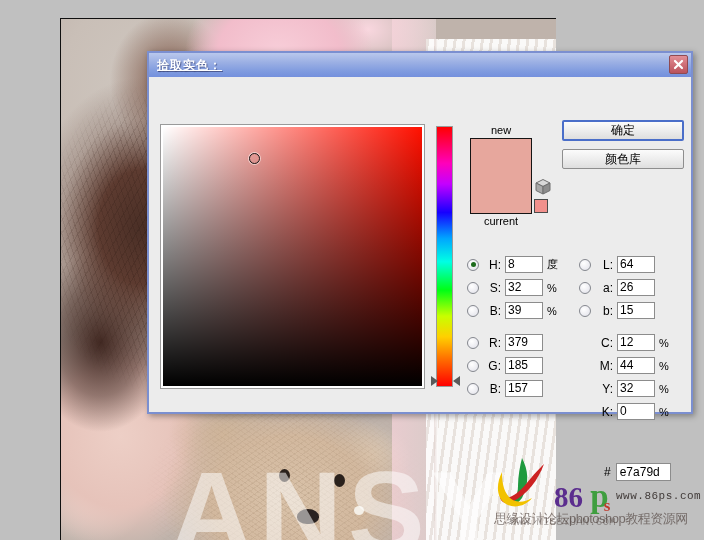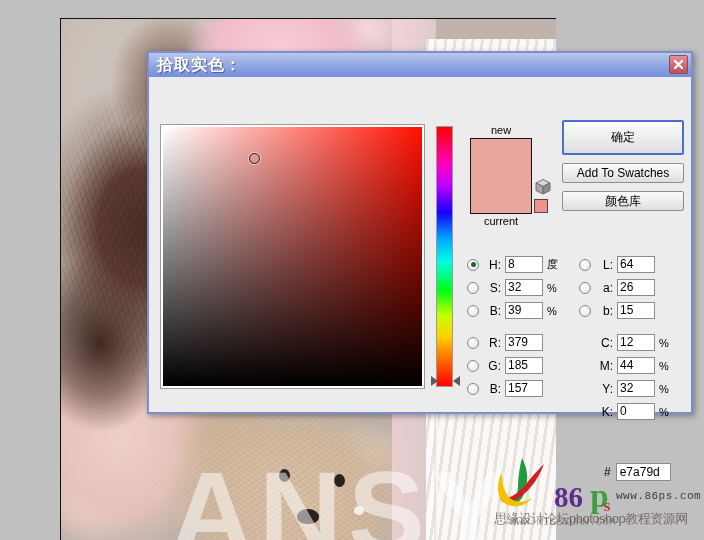--- a/index.html
+++ b/index.html
@@ -135,23 +135,24 @@
     box-shadow: 2px 2px 6px rgba(0,0,0,.35);
   }
   #dialog-titlebar {
     height: 24px;
     background: linear-gradient(180deg, #b9c8ec 0%, #9cb0e4 38%, #7e9adf 78%, #7490dd 100%);
     display: flex; align-items: center;
     padding: 0 3px 0 8px;
     position: relative;
   }
   #dialog-title {
-    font-size: 16px; font-weight: bold; color: #ffffff;
+    font-size: 12px; font-weight: bold; color: #ffffff;
     text-shadow: 1px 1px 1px rgba(60,70,120,.75);
     letter-spacing: 1px;
+    text-decoration: underline;
   }
   #dialog-close {
     position: absolute; right: 3px; top: 2px;
     width: 19px; height: 19px;
     border: 1px solid #8f4a52;
     border-radius: 2px;
     background: linear-gradient(180deg, #e28f96 0%, #cf6f78 50%, #b9535d 100%);
     display: flex; align-items: center; justify-content: center;
     cursor: pointer;
   }
@@ -247,21 +248,21 @@
     font-size: 12px; color: #000;
     background: linear-gradient(180deg, #fbfbfb 0%, #ececec 55%, #dedede 100%);
     border: 1px solid #8e8e8e;
     border-radius: 2px;
     display: flex; align-items: center; justify-content: center;
     cursor: pointer;
     margin-bottom: 8px;
   }
   .dlg-btn.default-btn {
     border: 2px solid #4a6ec9;
-    height: 35px;
+    height: 21px;
   }
   .dlg-btn.spaced { margin-top: 8px; }
 
   
   .field-col { position: absolute; font-size: 12px; color: #000; }
   #hsb-rgb-col { left: 318px; top: 176px; }
   #lab-cmyk-col { left: 430px; top: 176px; }
   .field-row { display: flex; align-items: center; height: 23px; }
   .radio {
     width: 12px; height: 12px; border-radius: 50%;
@@ -382,21 +383,20 @@
       <svg id="cube-icon" width="18" height="18" viewBox="0 0 18 18">
         <path d="M9 1.5 L16 5 L9 8.5 L2 5 Z" fill="#d8d8d8" stroke="#6f6f6f" stroke-width="1"></path>
         <path d="M2 5 L9 8.5 L9 16 L2 12.5 Z" fill="#a9a9a9" stroke="#6f6f6f" stroke-width="1"></path>
         <path d="M16 5 L9 8.5 L9 16 L16 12.5 Z" fill="#8c8c8c" stroke="#6f6f6f" stroke-width="1"></path>
       </svg>
       <div id="web-swatch" style="background: rgb(241, 144, 140);"></div>
     </div>
 
     <div id="button-col">
       <div class="dlg-btn default-btn">确定</div>
-      <div class="dlg-btn spaced">Add To Swatches</div>
       <div class="dlg-btn spaced">颜色库</div>
     </div>
 
     <div class="field-col" id="hsb-rgb-col">
       <div class="field-row">
         <div class="radio checked"></div>
         <span class="fld-label">H:</span>
         <div class="fld-input">8</div>
         <span class="fld-unit">度</span>
       </div>

